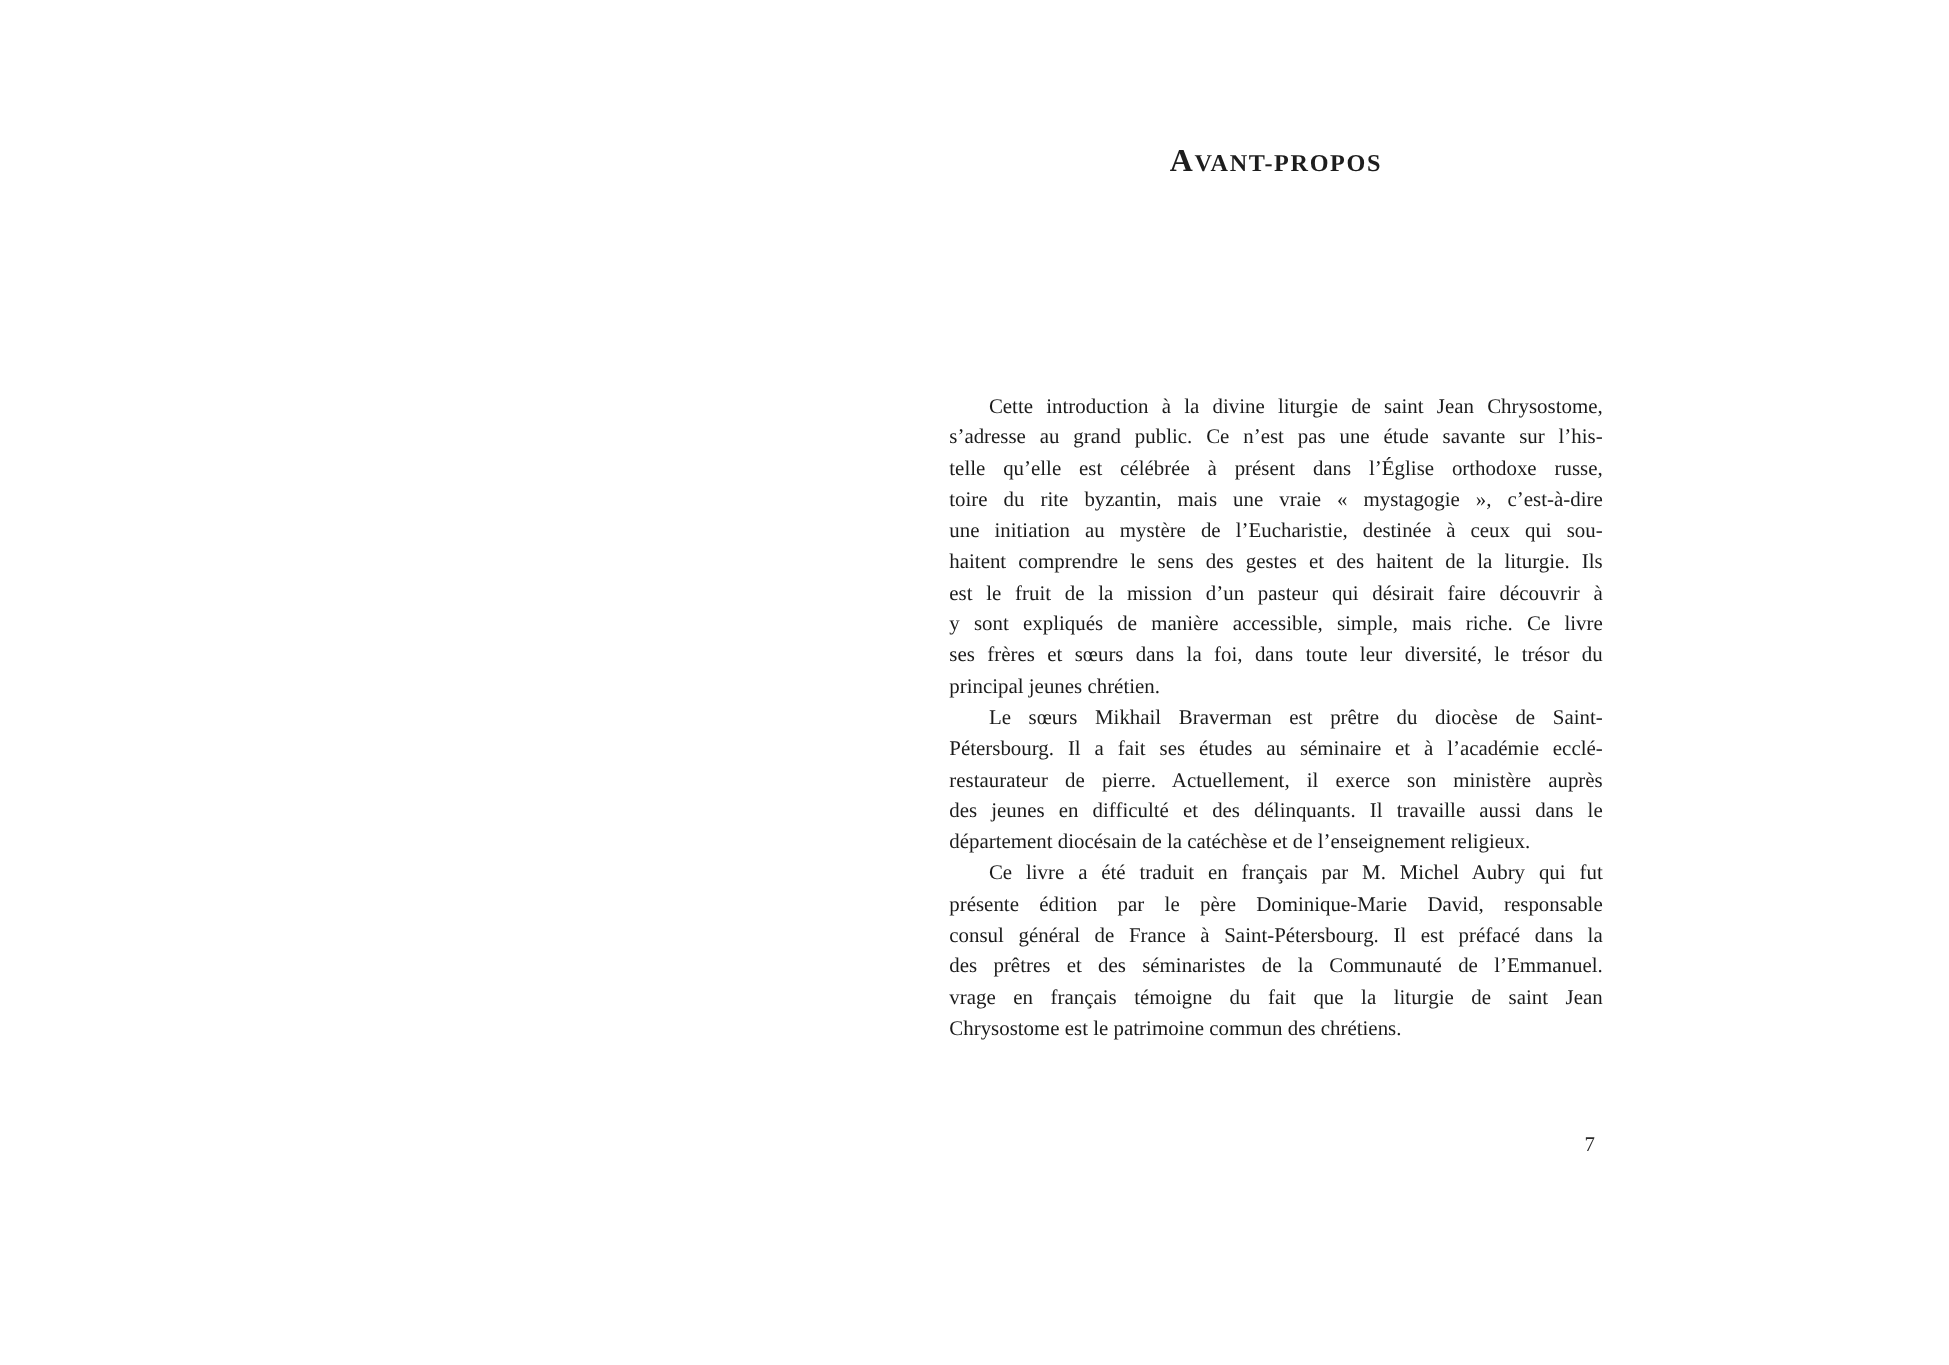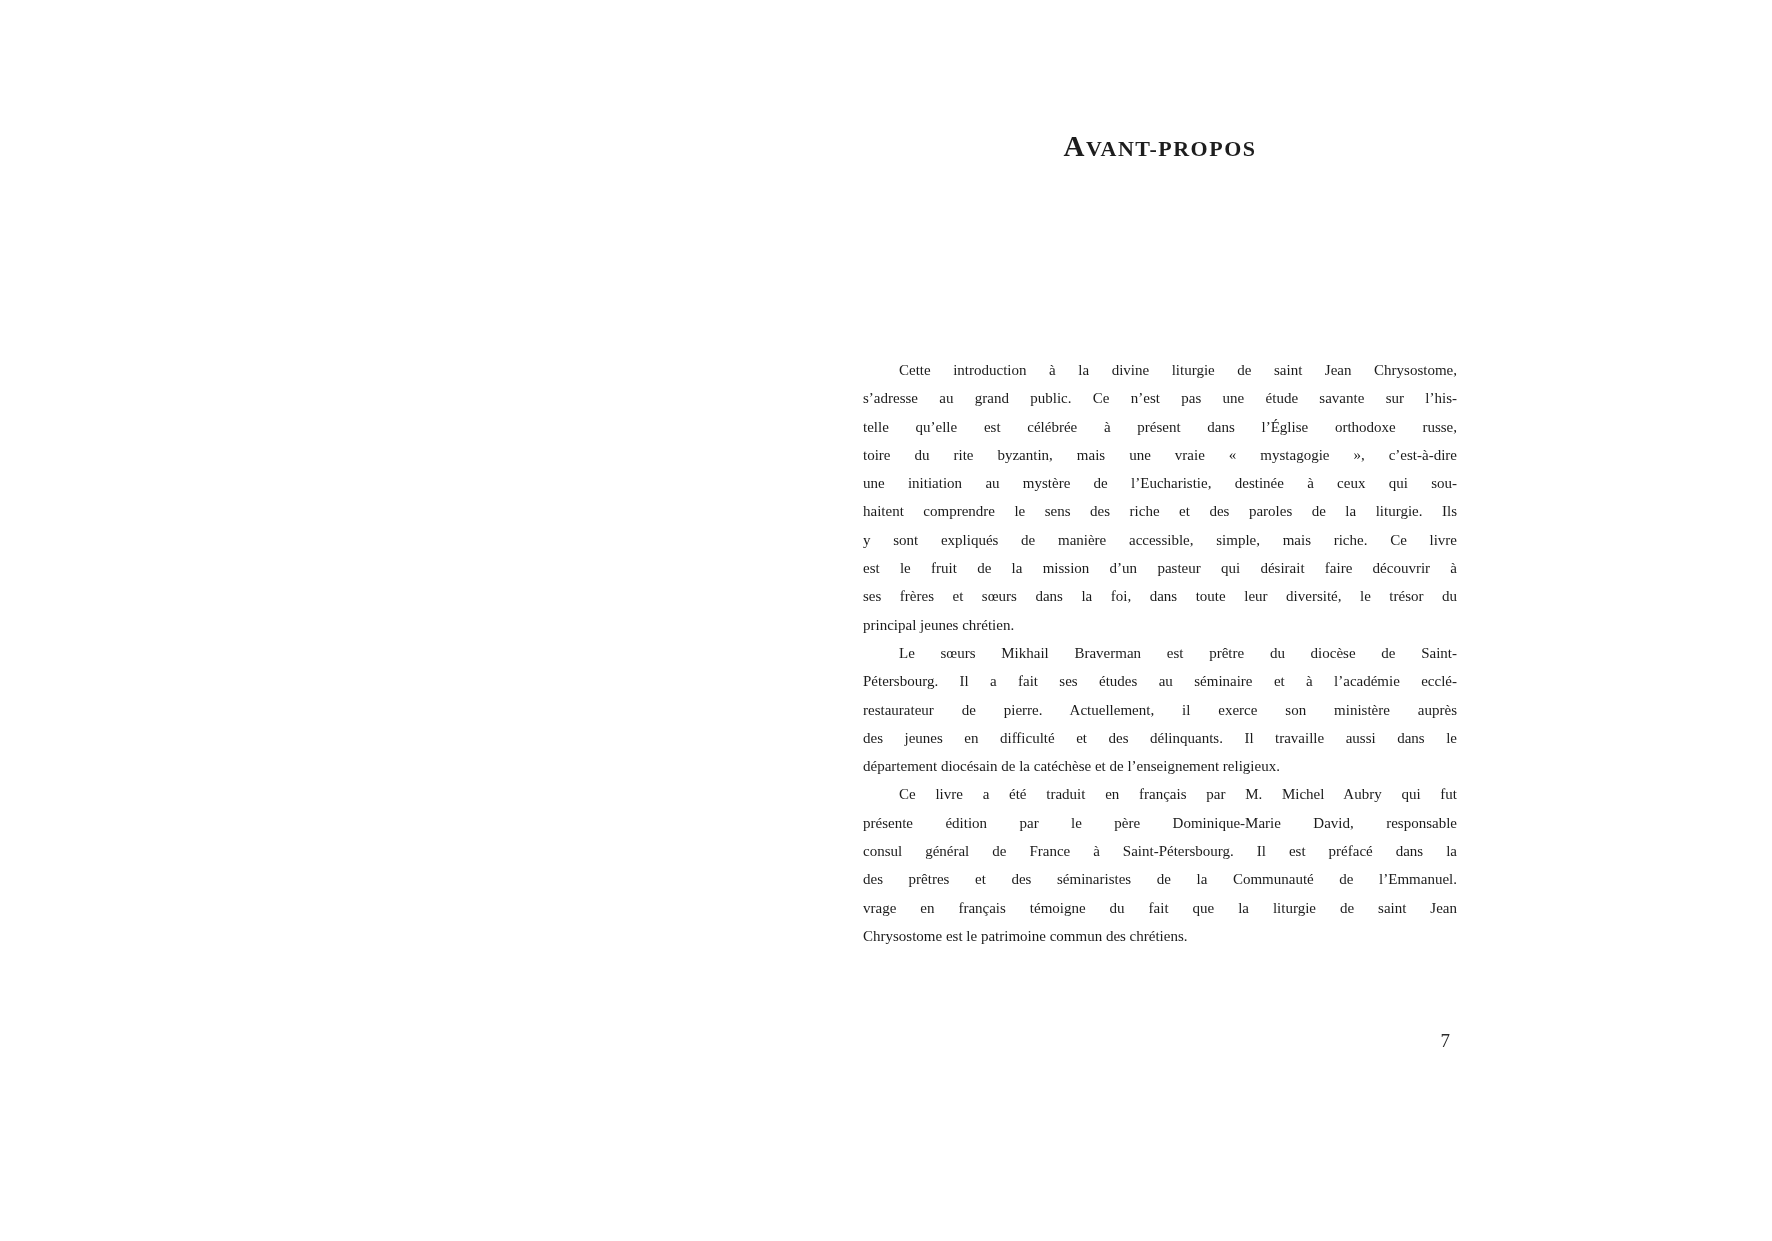--- a/index.html
+++ b/index.html
@@ -33,21 +33,21 @@
   .page-title .sc {
     font-size: 22px;
   }
   .text-block {
     position: absolute;
     left: 863px;
     top: 356px;
     width: 594px;
   }
   .line {
-    font-size: 15px;
+    font-size: 19px;
     line-height: 28.3px;
     text-align: justify;
     text-align-last: justify;
     color: #1b1b1b;
     white-space: normal;
   }
   .line.indent {
     text-indent: 36px;
   }
   .line.last {
@@ -73,23 +73,23 @@
   </div>
 
   <div class="text-block">
 
     <div class="paragraph">
       <div class="line indent">Cette introduction à la divine liturgie de saint Jean Chrysostome,</div>
       <div class="line">s’adresse au grand public. Ce n’est pas une étude savante sur l’his-</div>
       <div class="line">telle qu’elle est célébrée à présent dans l’Église orthodoxe russe,</div>
       <div class="line">toire du rite byzantin, mais une vraie « mystagogie », c’est-à-dire</div>
       <div class="line">une initiation au mystère de l’Eucharistie, destinée à ceux qui sou-</div>
-      <div class="line">haitent comprendre le sens des riche et des paroles de la liturgie. Ils</div>
+      <div class="line">haitent comprendre le sens des gestes et des haitent de la liturgie. Ils</div>
+      <div class="line">est le fruit de la mission d’un pasteur qui désirait faire découvrir à</div>
       <div class="line">y sont expliqués de manière accessible, simple, mais riche. Ce livre</div>
-      <div class="line">est le fruit de la mission d’un pasteur qui désirait faire découvrir à</div>
       <div class="line">ses frères et sœurs dans la foi, dans toute leur diversité, le trésor du</div>
       <div class="line last">principal jeunes chrétien.</div>
     </div>
 
     <div class="paragraph">
       <div class="line indent">Le sœurs Mikhail Braverman est prêtre du diocèse de Saint-</div>
       <div class="line">Pétersbourg. Il a fait ses études au séminaire et à l’académie ecclé-</div>
       <div class="line">restaurateur de pierre. Actuellement, il exerce son ministère auprès</div>
       <div class="line">des jeunes en difficulté et des délinquants. Il travaille aussi dans le</div>
       <div class="line last">département diocésain de la catéchèse et de l’enseignement religieux.</div>

